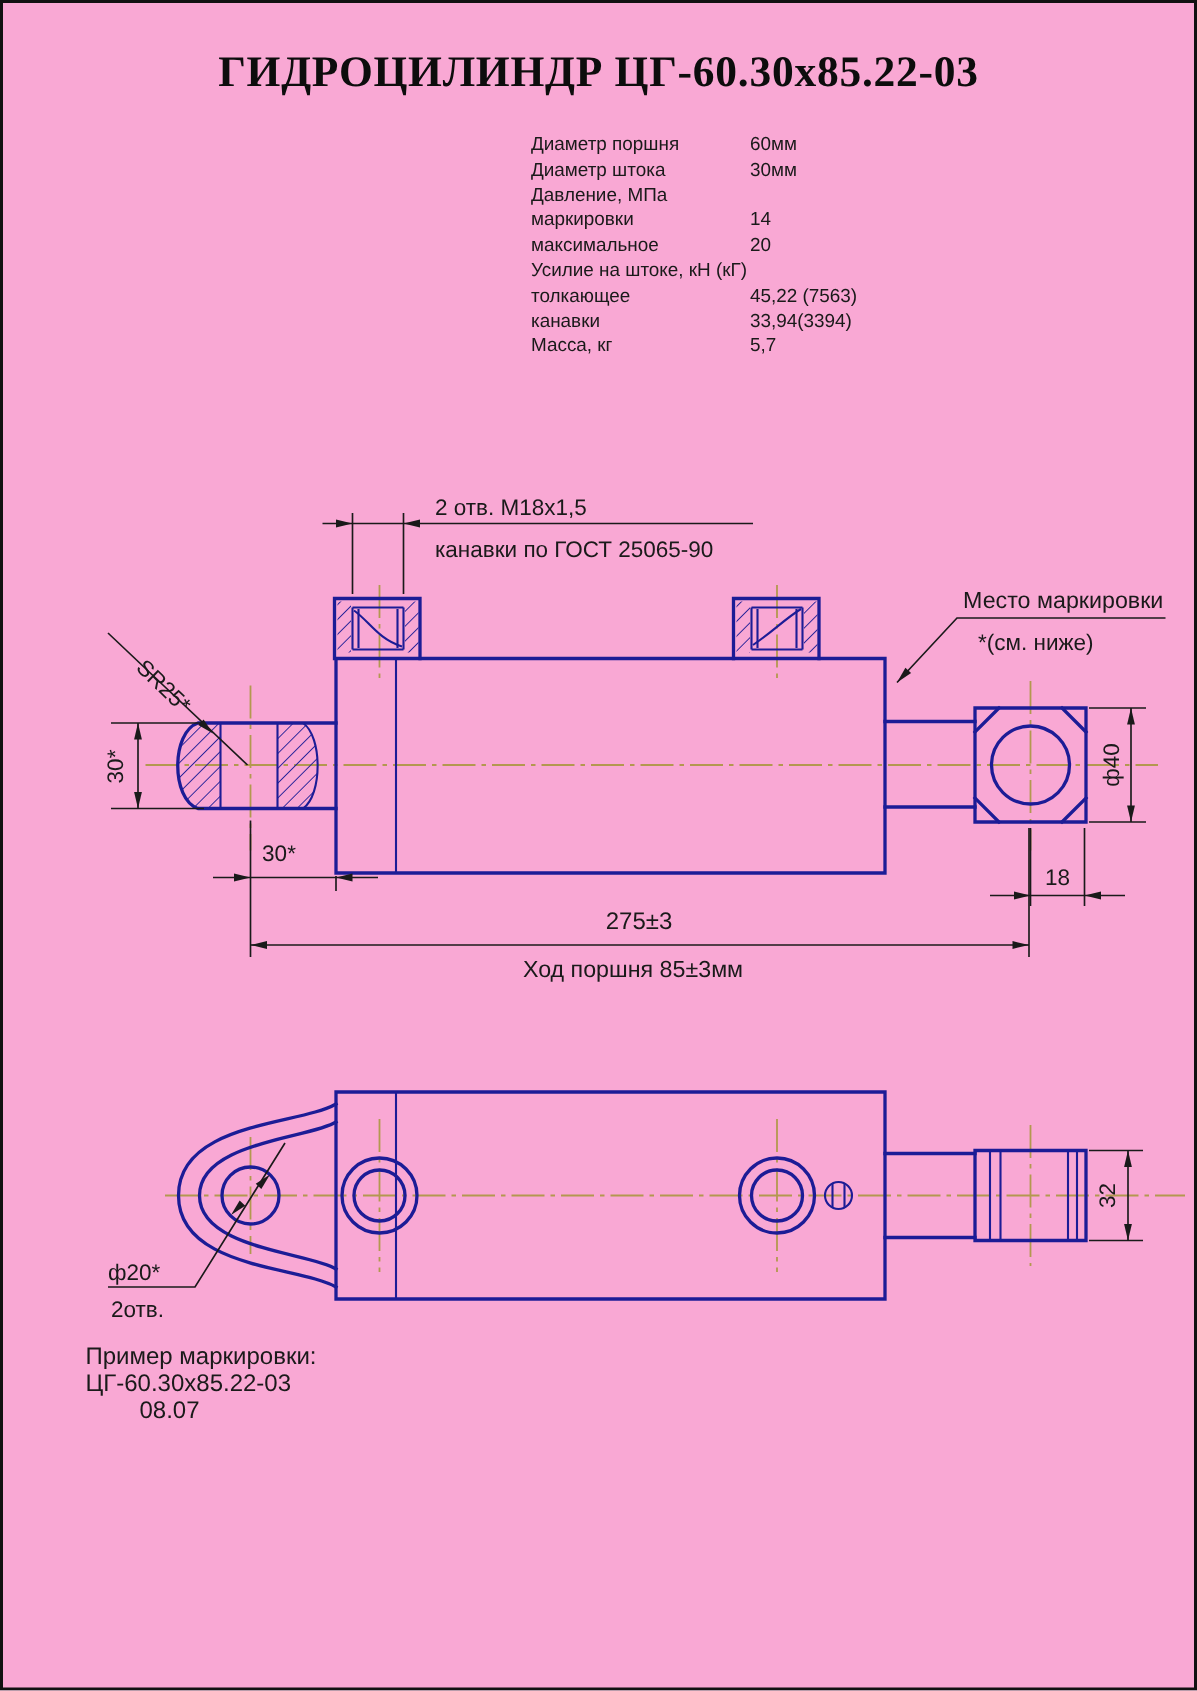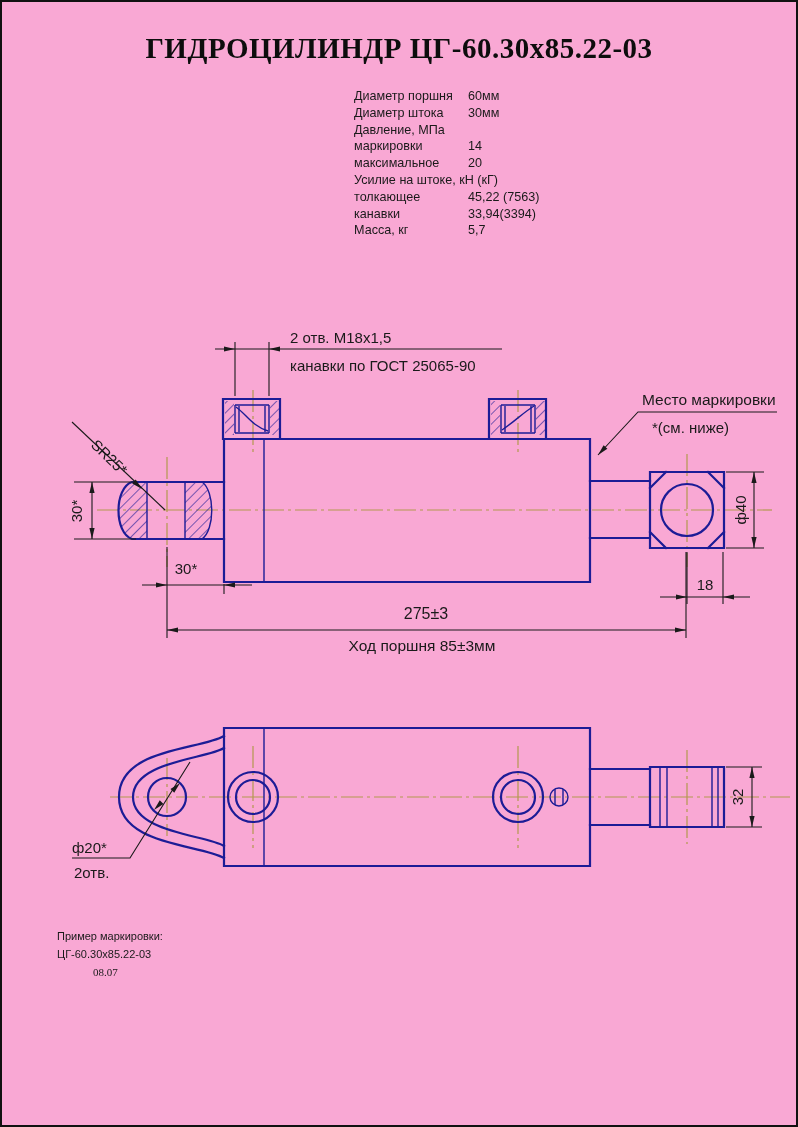--- a/index.html
+++ b/index.html
@@ -9,23 +9,23 @@
     font-family:"Liberation Sans",sans-serif;color:#1a1a1a;overflow:hidden;
   }
   .title{
     position:absolute;top:30px;left:0;right:0;text-align:center;
     font-family:"Liberation Serif",serif;font-weight:bold;font-size:29px;
     letter-spacing:.5px;color:#0d0d0d;
   }
   .specs{position:absolute;left:352px;top:86px;font-size:12.6px;line-height:16.8px;}
   .spec-row{display:flex;white-space:nowrap;}
   .spec-label{width:112px;}
-  .spec-value{padding-left:2px;}
-  .marking-example{position:absolute;left:55px;top:925px;font-size:11px;line-height:18px;}
-  .marking-example .indent{padding-left:36px;font-family:Liberation Serif, serif;}
+  .spec-value{padding-left:2px;margin-left:32px;}
+  .marking-example{position:absolute;left:55px;top:894px;font-size:16px;line-height:18px;}
+  .marking-example .indent{padding-left:36px;}
   .footer{
     position:absolute;left:0;right:0;top:1040px;text-align:center;
     font-size:16px;color:#2b2b2b;letter-spacing:.2px;
   }
   svg{position:absolute;left:0;top:0;}
   svg text{font-family:"Liberation Sans",sans-serif;}
 </style>
 </head>
 <body>
 

